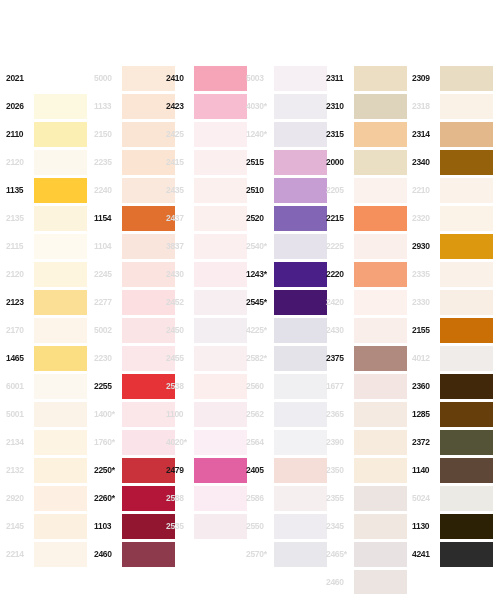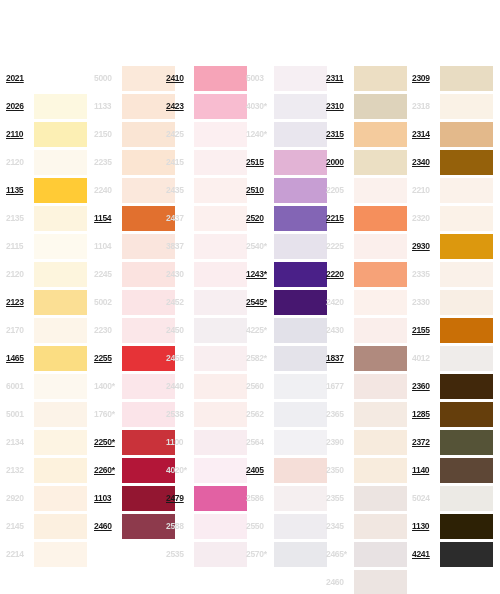--- a/index.html
+++ b/index.html
@@ -35,21 +35,20 @@
     text-align: left;
     font-size: 8.5px;
     font-weight: bold;
     letter-spacing: -0.3px;
     line-height: 1;
     white-space: nowrap;
     font-family: "Liberation Sans", sans-serif;
   }
   .code.on {
     color: #1a1a1a;
-    text-decoration: underline;
   }
   .code.off {
     color: #dcdcdc;
   }
   .sw {
     width: 53px;
     height: 25px;
     margin-left: 2px;
     display: block;
   }
@@ -160,20 +159,24 @@
       </div>
       <div class="row">
         <span class="code off">1104</span>
         <span class="sw" style="background: rgb(250, 229, 221);"></span>
       </div>
       <div class="row">
         <span class="code off">2245</span>
         <span class="sw" style="background: rgb(251, 227, 224);"></span>
       </div>
       <div class="row">
+        <span class="code off">2277</span>
+        <span class="sw" style="background: rgb(251, 223, 225);"></span>
+      </div>
+      <div class="row">
         <span class="code off">5002</span>
         <span class="sw" style="background: rgb(251, 228, 230);"></span>
       </div>
       <div class="row">
         <span class="code off">2230</span>
         <span class="sw" style="background: rgb(251, 231, 233);"></span>
       </div>
       <div class="row">
         <span class="code on">2255</span>
         <span class="sw" style="background: rgb(230, 51, 55);"></span>
@@ -242,24 +245,20 @@
       </div>
       <div class="row">
         <span class="code off">2450</span>
         <span class="sw" style="background: rgb(243, 238, 241);"></span>
       </div>
       <div class="row">
         <span class="code off">2455</span>
         <span class="sw" style="background: rgb(249, 238, 240);"></span>
       </div>
       <div class="row">
-        <span class="code off">2440</span>
-        <span class="sw" style="background: rgb(251, 238, 236);"></span>
-      </div>
-      <div class="row">
         <span class="code off">2538</span>
         <span class="sw" style="background: rgb(251, 238, 236);"></span>
       </div>
       <div class="row">
         <span class="code off">1100</span>
         <span class="sw" style="background: rgb(248, 236, 240);"></span>
       </div>
       <div class="row">
         <span class="code off">4020*</span>
         <span class="sw" style="background: rgb(251, 238, 244);"></span>
@@ -386,21 +385,21 @@
       </div>
       <div class="row">
         <span class="code off">2420</span>
         <span class="sw" style="background: rgb(252, 241, 236);"></span>
       </div>
       <div class="row">
         <span class="code off">2430</span>
         <span class="sw" style="background: rgb(250, 238, 235);"></span>
       </div>
       <div class="row">
-        <span class="code on">1837</span>
+        <span class="code on">2375</span>
         <span class="sw" style="background: rgb(176, 138, 126);"></span>
       </div>
       <div class="row">
         <span class="code off">1677</span>
         <span class="sw" style="background: rgb(243, 230, 226);"></span>
       </div>
       <div class="row">
         <span class="code off">2365</span>
         <span class="sw" style="background: rgb(244, 234, 226);"></span>
       </div>

